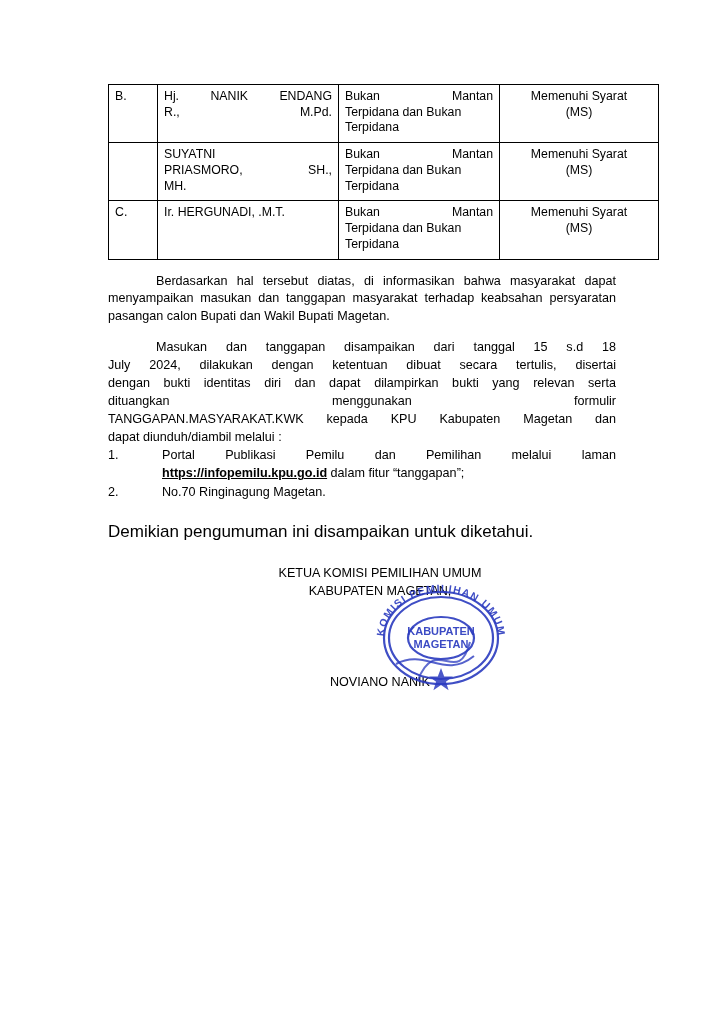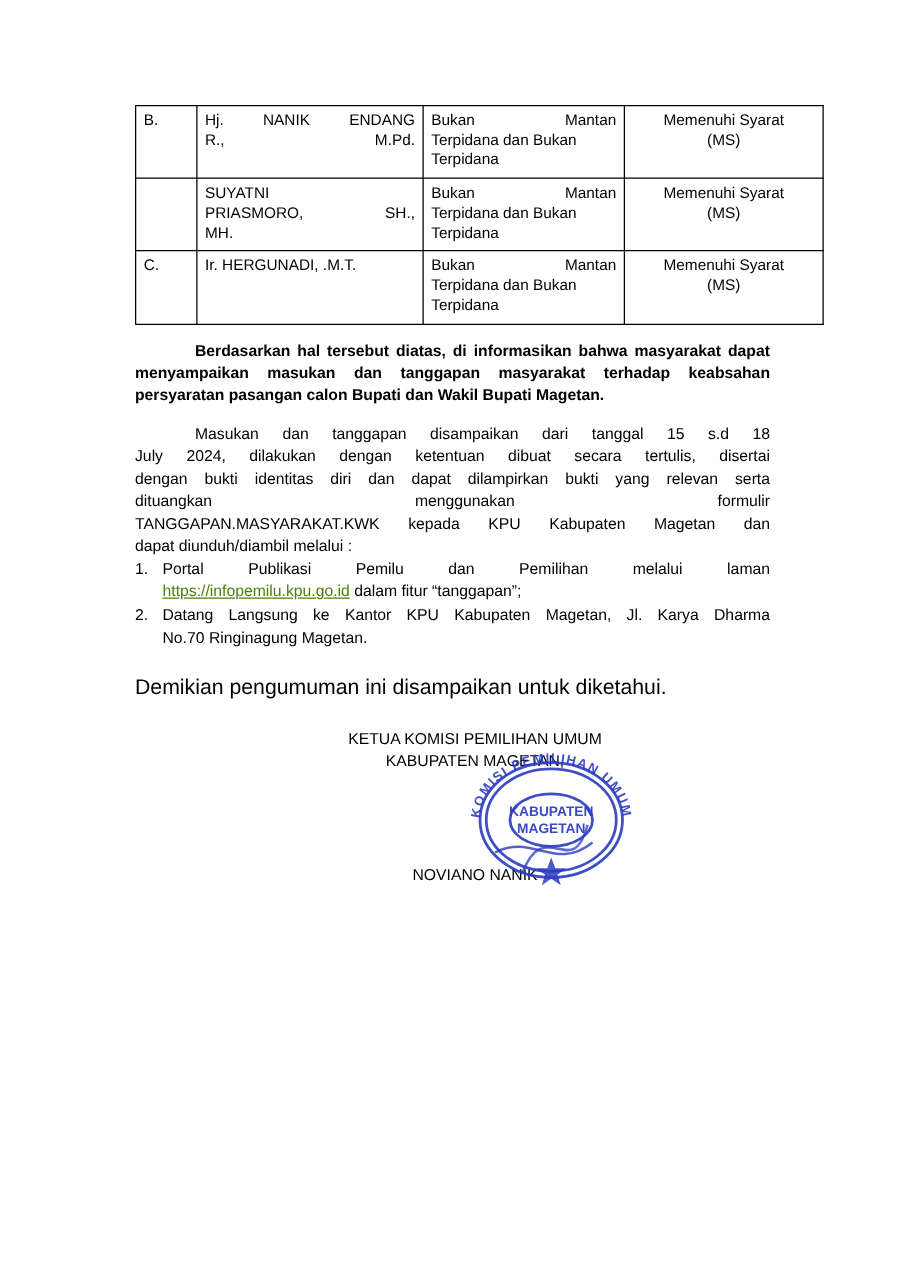--- a/index.html
+++ b/index.html
@@ -71,21 +71,20 @@
 
   
   .para {
     font-size: 12.6px;
     line-height: 1.42;
     text-align: justify;
     margin-top: 13px;
   }
   .para.indent {
     text-indent: 48px;
-    font-weight: bold;
   }
   .para.j-last {
     text-align-last: left;
   }
   .spread {
     display: block;
     text-align: justify;
     text-align-last: justify;
   }
 
@@ -102,24 +101,26 @@
     align-items: flex-start;
     margin-top: 1px;
   }
   ol.num-list li .num {
     width: 22px;
     flex: 0 0 22px;
   }
   ol.num-list li .txt {
     flex: 1 1 auto;
     text-align: justify;
+    margin-left: 32px;
   }
   .link {
-    color: #4d7c0f;
+    color: #000000;
     text-decoration: underline;
+    font-weight: bold;
   }
 
   .closing {
     font-size: 17px;
     line-height: 1.42;
     margin-top: 18px;
   }
 
   
   .sig-block {
@@ -236,21 +237,20 @@
       <li>
         <span class="num">1.</span>
         <span class="txt">
           <span class="spread">Portal Publikasi Pemilu dan Pemilihan melalui laman</span>
           <a class="link" href="#">https://infopemilu.kpu.go.id</a><span> dalam fitur “tanggapan”;</span>
         </span>
       </li>
       <li>
         <span class="num">2.</span>
         <span class="txt">
-          <span class="spread">Datang Langsung ke Kantor KPU Kabupaten Magetan, Jl. Karya Dharma</span>
           <span>No.70 Ringinagung Magetan.</span>
         </span>
       </li>
     </ol>
 
     <p class="closing">Demikian pengumuman ini disampaikan untuk diketahui.</p>
 
     <div class="sig-block">
 
       <div class="sig-title">

